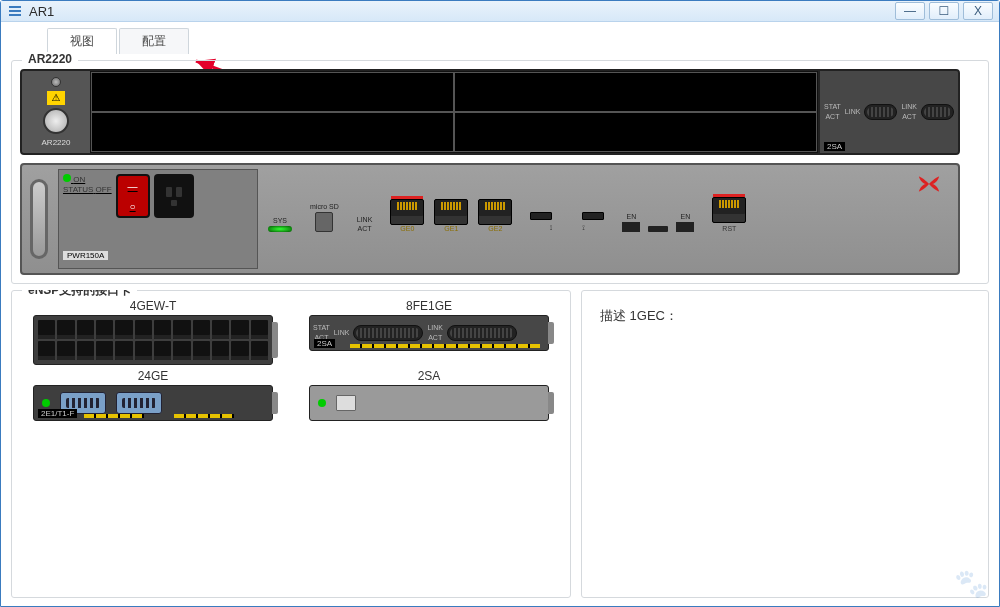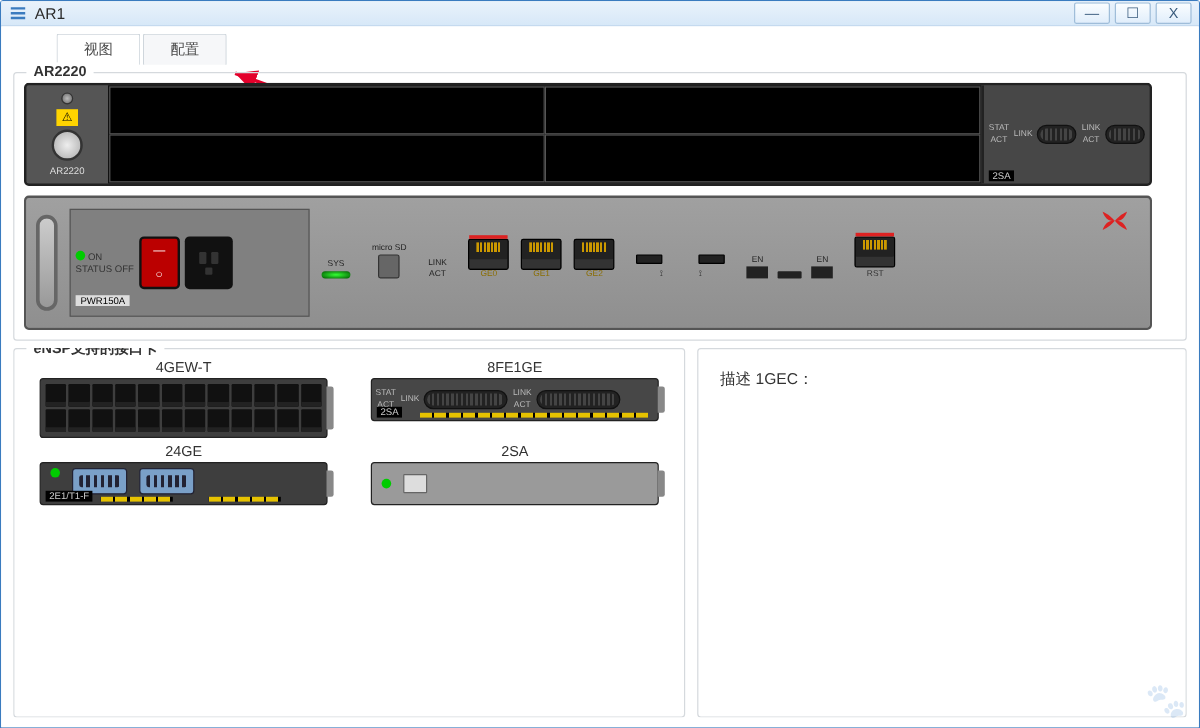--- a/index.html
+++ b/index.html
@@ -33,21 +33,21 @@
   .slot-grid { flex: 1; display: grid; grid-template-columns: 1fr 1fr; grid-template-rows: 1fr 1fr; border: 1px solid #111; }
   .slot { border: 1px solid #555; background: #000; }
   .right-module { width: 140px; background: #474747; display: flex; align-items: center; gap: 4px; padding: 4px; border-left: 2px solid #222; position: relative; }
   .led-col { display: flex; flex-direction: column; font-size: 7px; color: #bbb; line-height: 10px; align-items: center; }
   .pill-port { width: 42px; height: 16px; border-radius: 8px; background: #222; border: 1px solid #111; position: relative; overflow: hidden; }
   .pill-port::before { content:""; position:absolute; inset:2px; border-radius:6px; background: repeating-linear-gradient(90deg,#444 0 2px,#222 2px 4px); }
   .tag2sa { position:absolute; bottom:2px; left:4px; font-size:8px; color:#ccc; background:#000; padding:0 3px; }
   
   .front-panel { background: linear-gradient(#a0a0a0,#8f8f8f); height: 112px; border: 2px solid #555; border-radius: 4px; display: flex; align-items: center; padding: 0 8px; gap: 10px; position: relative; }
   .handle { width: 18px; height: 80px; border: 3px solid #666; border-radius: 10px; background: linear-gradient(#ccc,#999); }
-  .psu-block { width: 200px; height: 90px; background: #808080; border: 1px solid #555; position: relative; display:flex; align-items:center; padding:4px; gap:4px; }
+  .psu-block { width: 200px; height: 100px; background: #808080; border: 1px solid #555; position: relative; display:flex; align-items:flex-start; padding:4px; gap:4px;text-decoration:underline; }
   .psu-text { font-size: 8px; color: #333; line-height: 10px; }
   .rocker { width: 34px; height: 44px; background: #b00; border: 2px solid #111; border-radius: 4px; display:flex; flex-direction:column; align-items:center; justify-content:space-around; font-size:10px; color:#fff; }
   .ac-inlet { width: 40px; height: 44px; background: #111; border-radius: 4px; display:flex; align-items:center; justify-content:center; gap:3px; flex-direction:column; }
   .ac-inlet .prong-row { display:flex; gap:4px; }
   .prong { width:6px; height:10px; background:#333; border-radius:1px; }
   .psu-label { position:absolute; bottom:8px; left:4px; font-size:8px; background:#ddd; color:#000; padding:0 4px; }
   .mid-section { flex:1; display:flex; align-items:flex-end; gap:18px; padding-bottom:10px; }
   .port-group { display:flex; flex-direction:column; align-items:center; font-size:7px; color:#222; gap:2px; }
   .sys-led { width: 24px; height: 6px; border-radius: 3px; background: radial-gradient(#3f3,#050); }
   .rj45-row { display:flex; gap:10px; }
@@ -68,21 +68,21 @@
   .card-cell { display:flex; flex-direction:column; align-items:center; gap:2px; }
   .card-label { font-size:12px; color:#333; }
   
   .card { width: 240px; background: #3e3e3e; border: 1px solid #222; border-radius:3px; position:relative; }
   .card.h50 { height: 50px; }
   .card.h36 { height: 36px; }
   .switch-ports { display:grid; grid-template-columns: repeat(12,1fr); grid-template-rows: repeat(2,1fr); gap:2px; padding:4px; height:100%; }
   .switch-ports .p { background:#111; border-radius:1px; box-shadow: inset 0 -4px 0 #222; }
   .card .right-tab { position:absolute; right:-6px; top:6px; bottom:6px; width:6px; background:#888; border-radius:0 2px 2px 0; }
   .card.sa { background:#474747; display:flex; align-items:center; gap:4px; padding:3px; }
-  .card.serial { display:flex; gap:10px; padding:4px 8px; }
+  .card.serial { display:flex; align-items:center; gap:10px; padding:4px 8px; }
   .serial-port { width:46px; height:22px; background:#7aa0c8; border:1px solid #223; border-radius:3px; position:relative; }
   .serial-port::after { content:""; position:absolute; inset:5px; border-radius:2px; background: repeating-linear-gradient(90deg,#223 0 3px,transparent 3px 6px); }
   .card .badge { position:absolute; left:4px; bottom:2px; font-size:8px; background:#000; color:#ccc; padding:0 3px; }
   .card .ylw { position:absolute; bottom:2px; height:4px; background: repeating-linear-gradient(90deg,#e6c200 0 10px,#000 10px 12px); }
   .card.console { background:#9a9a9a; display:flex; align-items:center; gap:10px; padding:4px 8px; }
   .mini-rj { width:20px; height:16px; background:#ddd; border:1px solid #666; border-radius:1px; }
   .desc-body { padding: 6px 10px; color:#333; font-size:13px; line-height: 22px; }
   
   .watermark { position:absolute; right:10px; bottom:6px; opacity:0.15; font-size:28px; color:#2b49a3; font-weight:bold; display:flex; align-items:center; gap:6px; pointer-events:none; }
   .watermark .sub { font-size:10px; display:block; }

